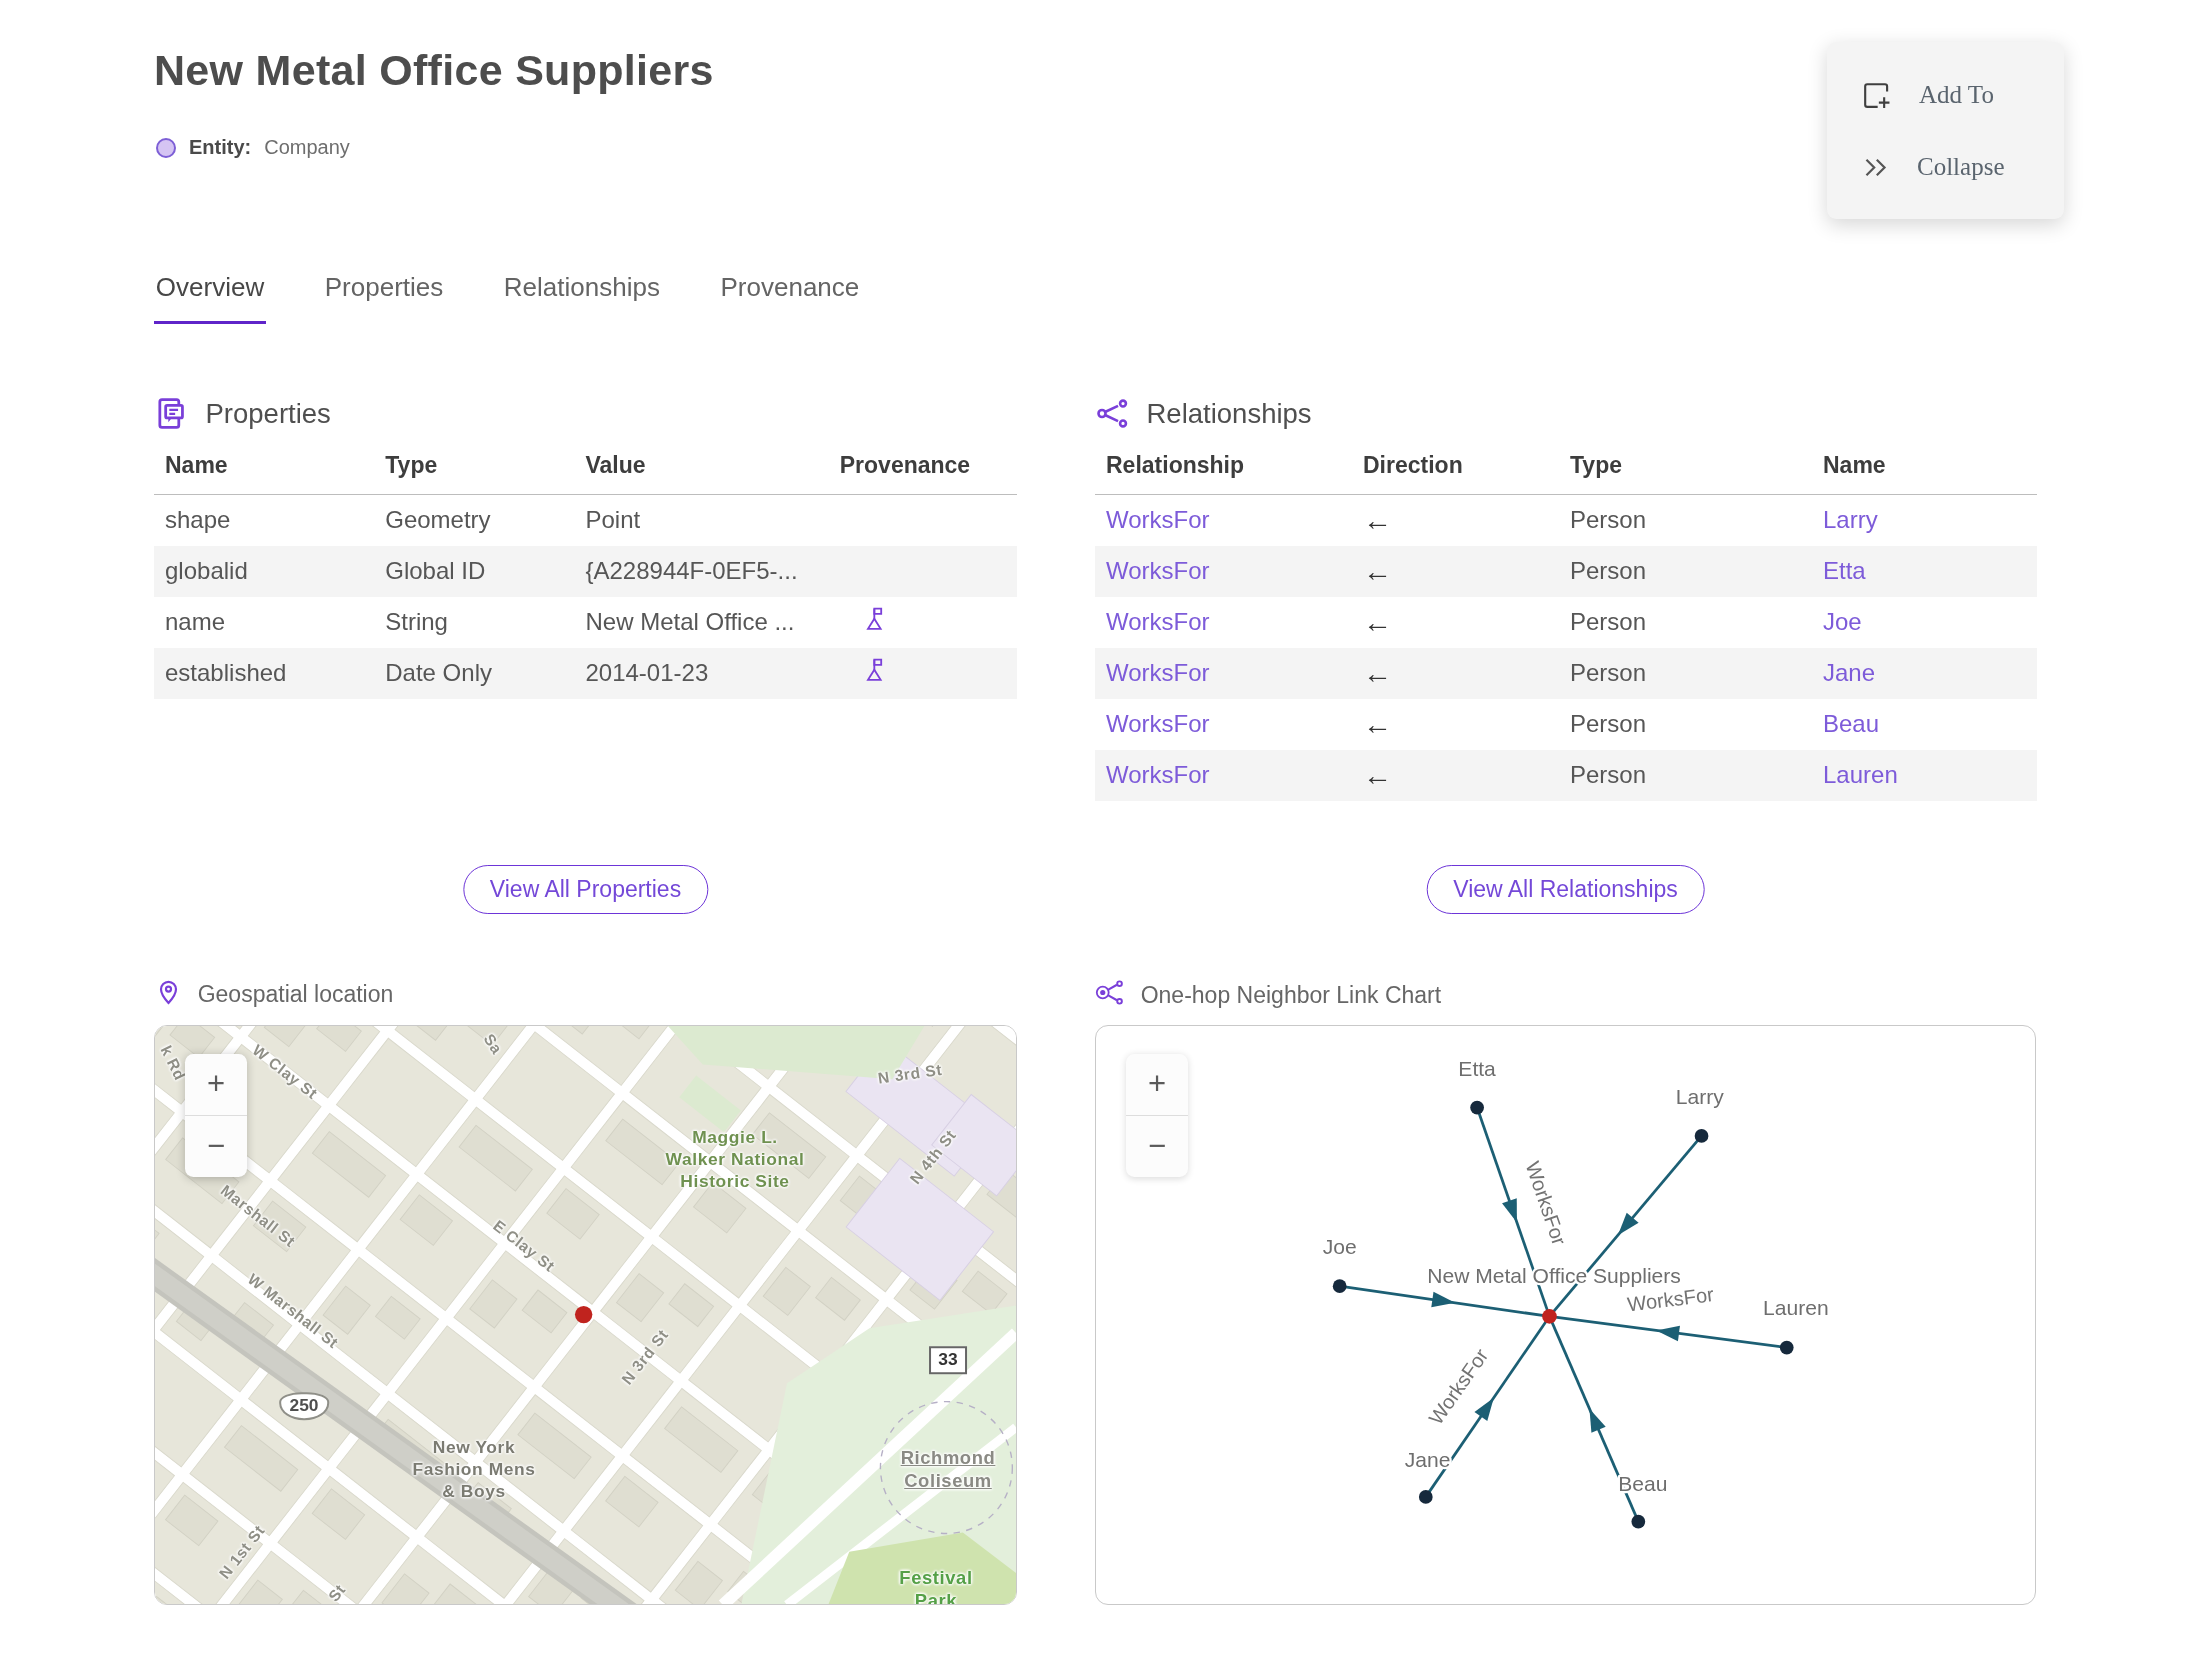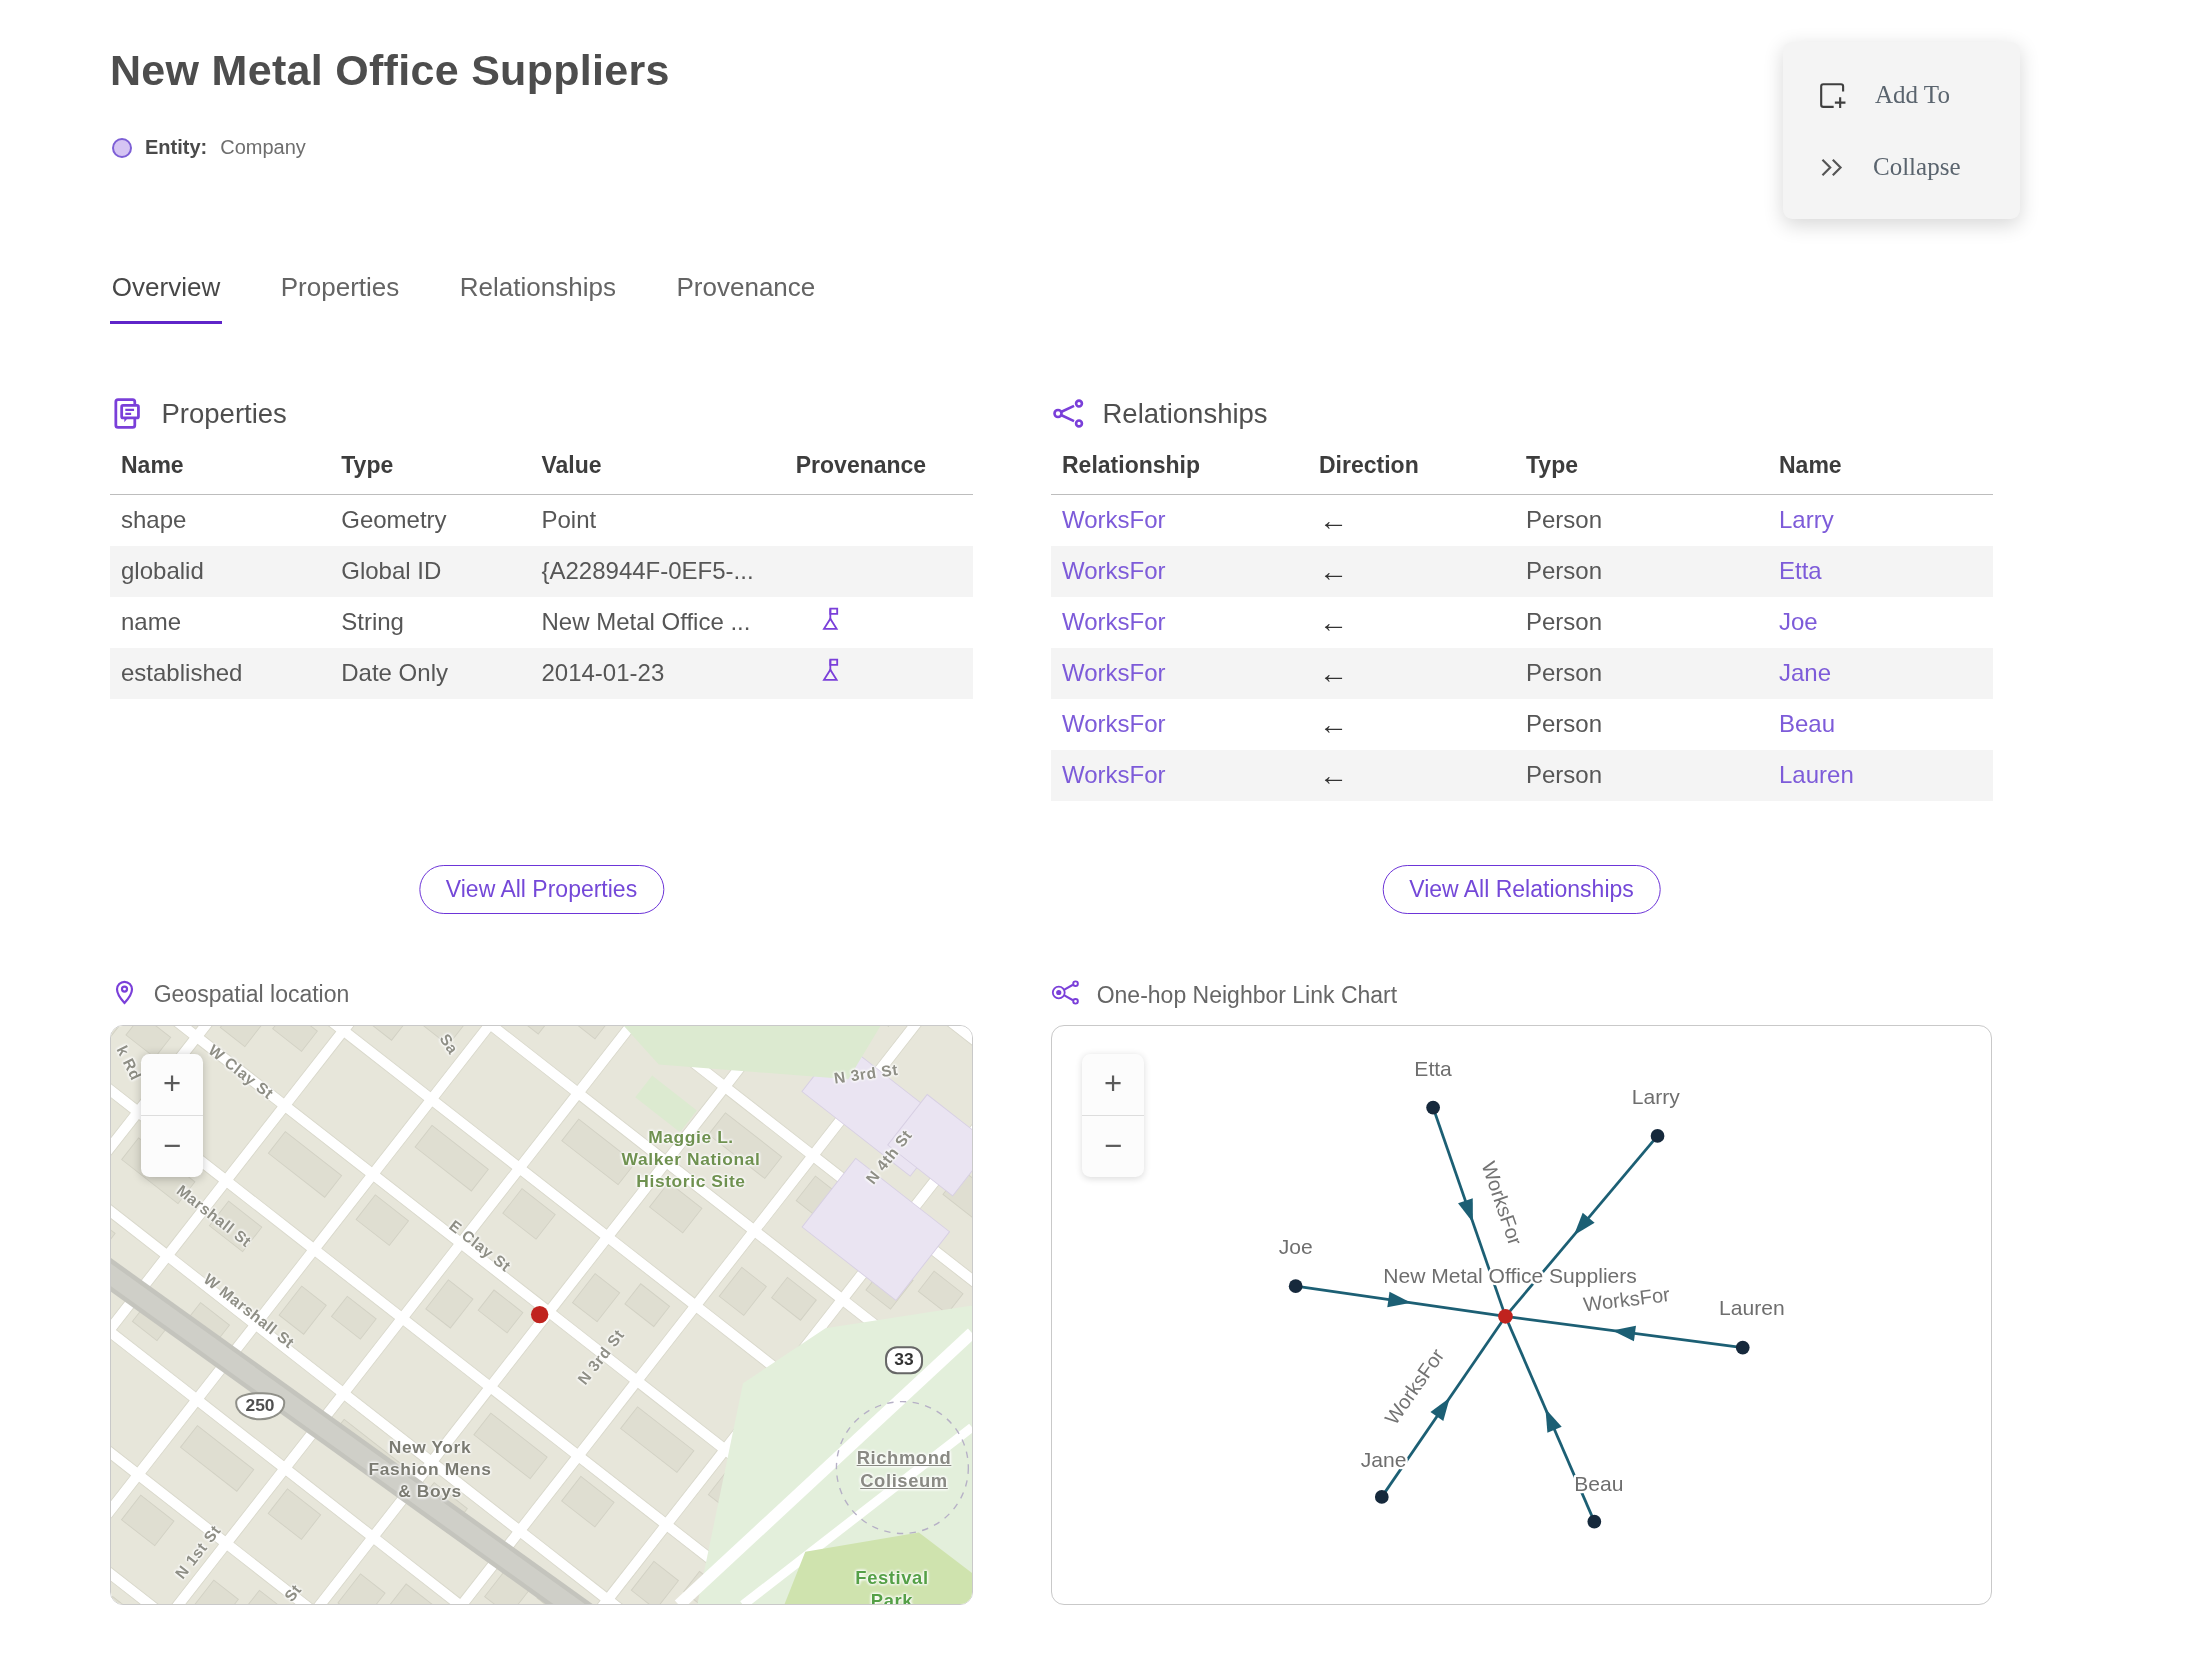--- a/index.html
+++ b/index.html
@@ -1,17 +1,17 @@
 <!DOCTYPE html>
 <html style="font-size:14.7px"><head>
 <meta charset="utf-8">
 <style>
   html,body{margin:0;padding:0;background:#fff;}
   .page{position:relative;width:2064px;height:1677px;background:#fff;overflow:hidden;
-        font-family:"Liberation Sans",sans-serif;color:#4d4d4d;}
+        font-family:"Liberation Sans",sans-serif;color:#4d4d4d;margin-left:44px;}
 
   
   .title{position:absolute;left:110px;top:46px;font-size:43px;font-weight:700;color:#4d4d4d;letter-spacing:0.3px;}
   .entity-row{position:absolute;left:112px;top:136px;display:flex;align-items:center;gap:13px;font-size:20px;}
   .entity-dot{width:20px;height:20px;border-radius:50%;background:#d5c4f3;border:2.8px solid #7d5fd6;box-sizing:border-box;}
   .entity-label{font-weight:700;color:#4a4a4a;}
   .entity-type{color:#6e6e6e;}
 
   
   .float-panel{position:absolute;right:44px;top:42px;width:237px;background:#f4f4f4;border-radius:9.2px;
@@ -63,21 +63,21 @@
   .map-label{position:absolute;transform:translate(-50%,-50%) rotate(var(--r,0deg));
              color:#8f8f86;font-size:15.6px;font-weight:600;letter-spacing:0.6px;white-space:pre-line;text-align:center;
              text-shadow:0 0 2.8px #fff,0 0 2.8px #fff,0 0 3.7px #fff,0 0 3.7px #fff;pointer-events:none;z-index:3;line-height:1.25;}
   .map-label.place-green{color:#6f9150;font-size:17.4px;font-weight:700;}
   .map-label.place-green-bold{color:#55a047;font-size:18.4px;font-weight:700;}
   .map-label.place-gray{color:#7b7b72;font-size:17.4px;font-weight:700;}
   .map-label.place-muted{color:#8a8a84;font-size:18.4px;font-weight:600;}
   .map-label.shield-us{background:#fff;border:2.8px solid #8f8f88;color:#4f4f4f;font-size:17.4px;font-weight:700;
         padding:0.9px 8.3px;border-radius:45% 45% 50% 50% / 35% 35% 62% 62%;text-shadow:none;letter-spacing:0;}
   .map-label.shield-sq{background:#fff;border:2.8px solid #666;color:#333;font-size:17.4px;font-weight:700;
-        padding:0.9px 7.3px;border-radius:12px;text-shadow:none;letter-spacing:0;}
+        padding:0.9px 7.3px;border-radius:0;text-shadow:none;letter-spacing:0;}
 
   
   .chart svg{display:block;}
 </style>
 </head>
 <body>
 
 <div class="page">
 
   <div class="title">New Metal Office Suppliers</div>

